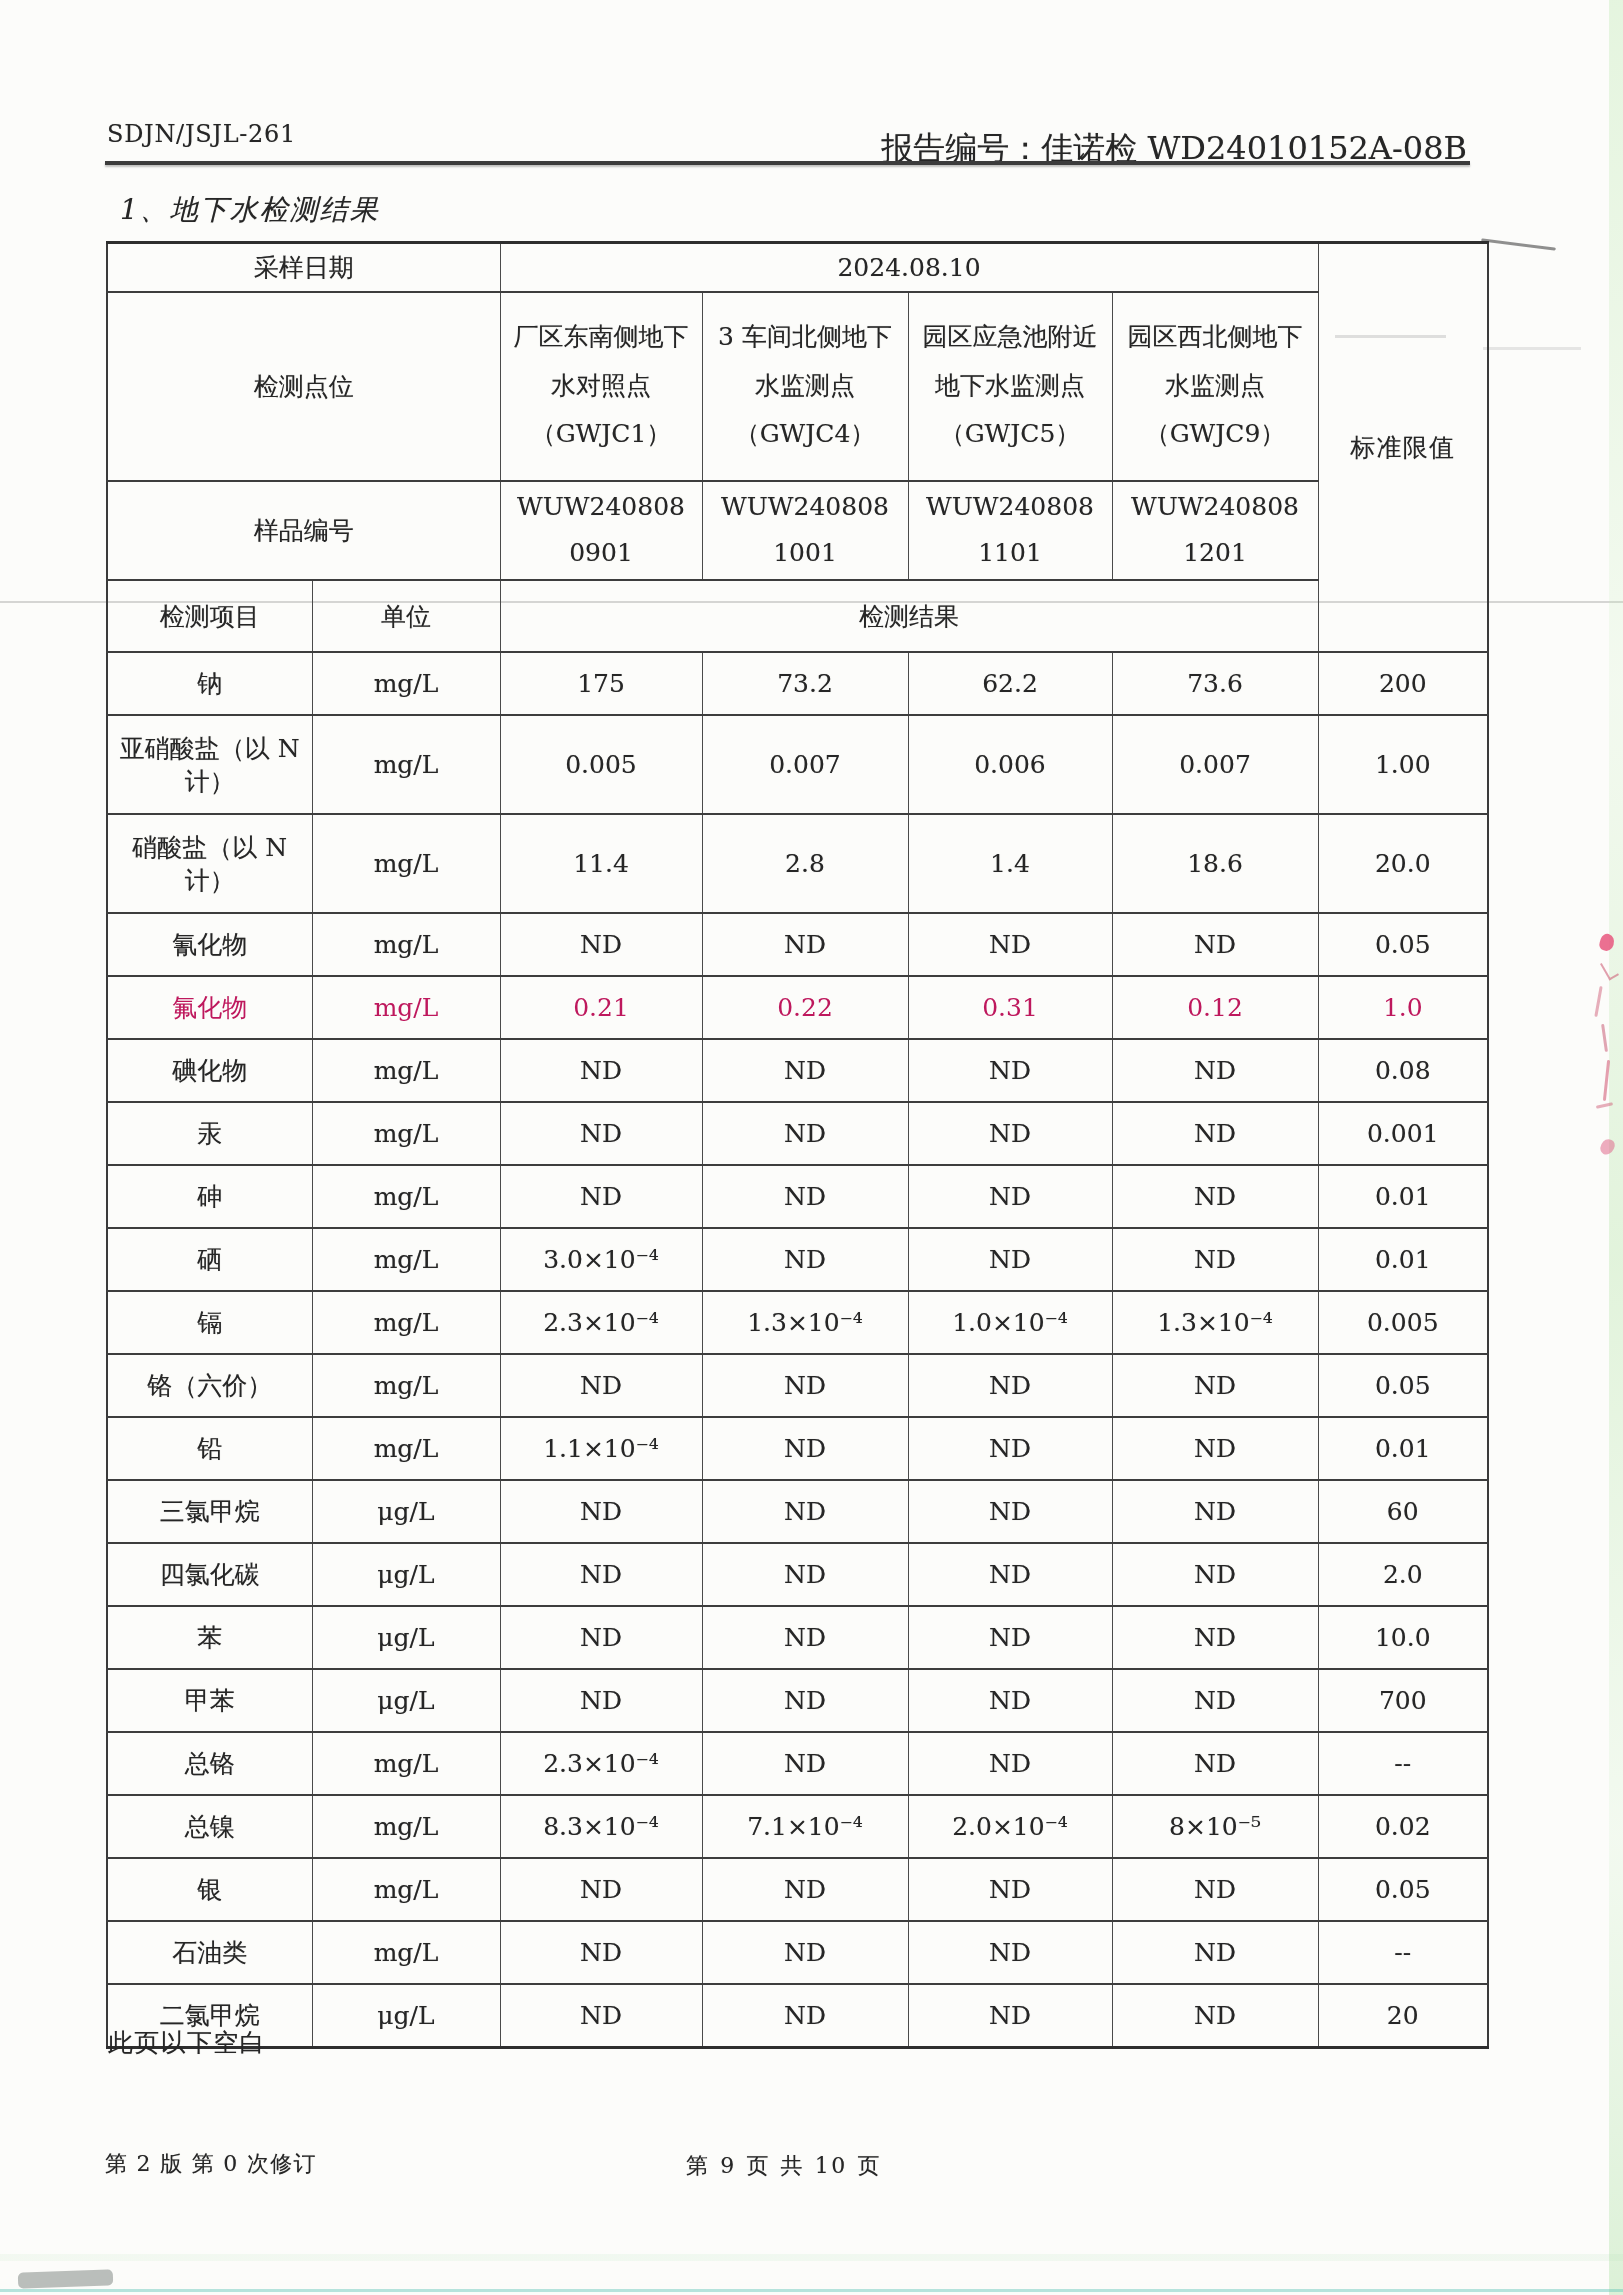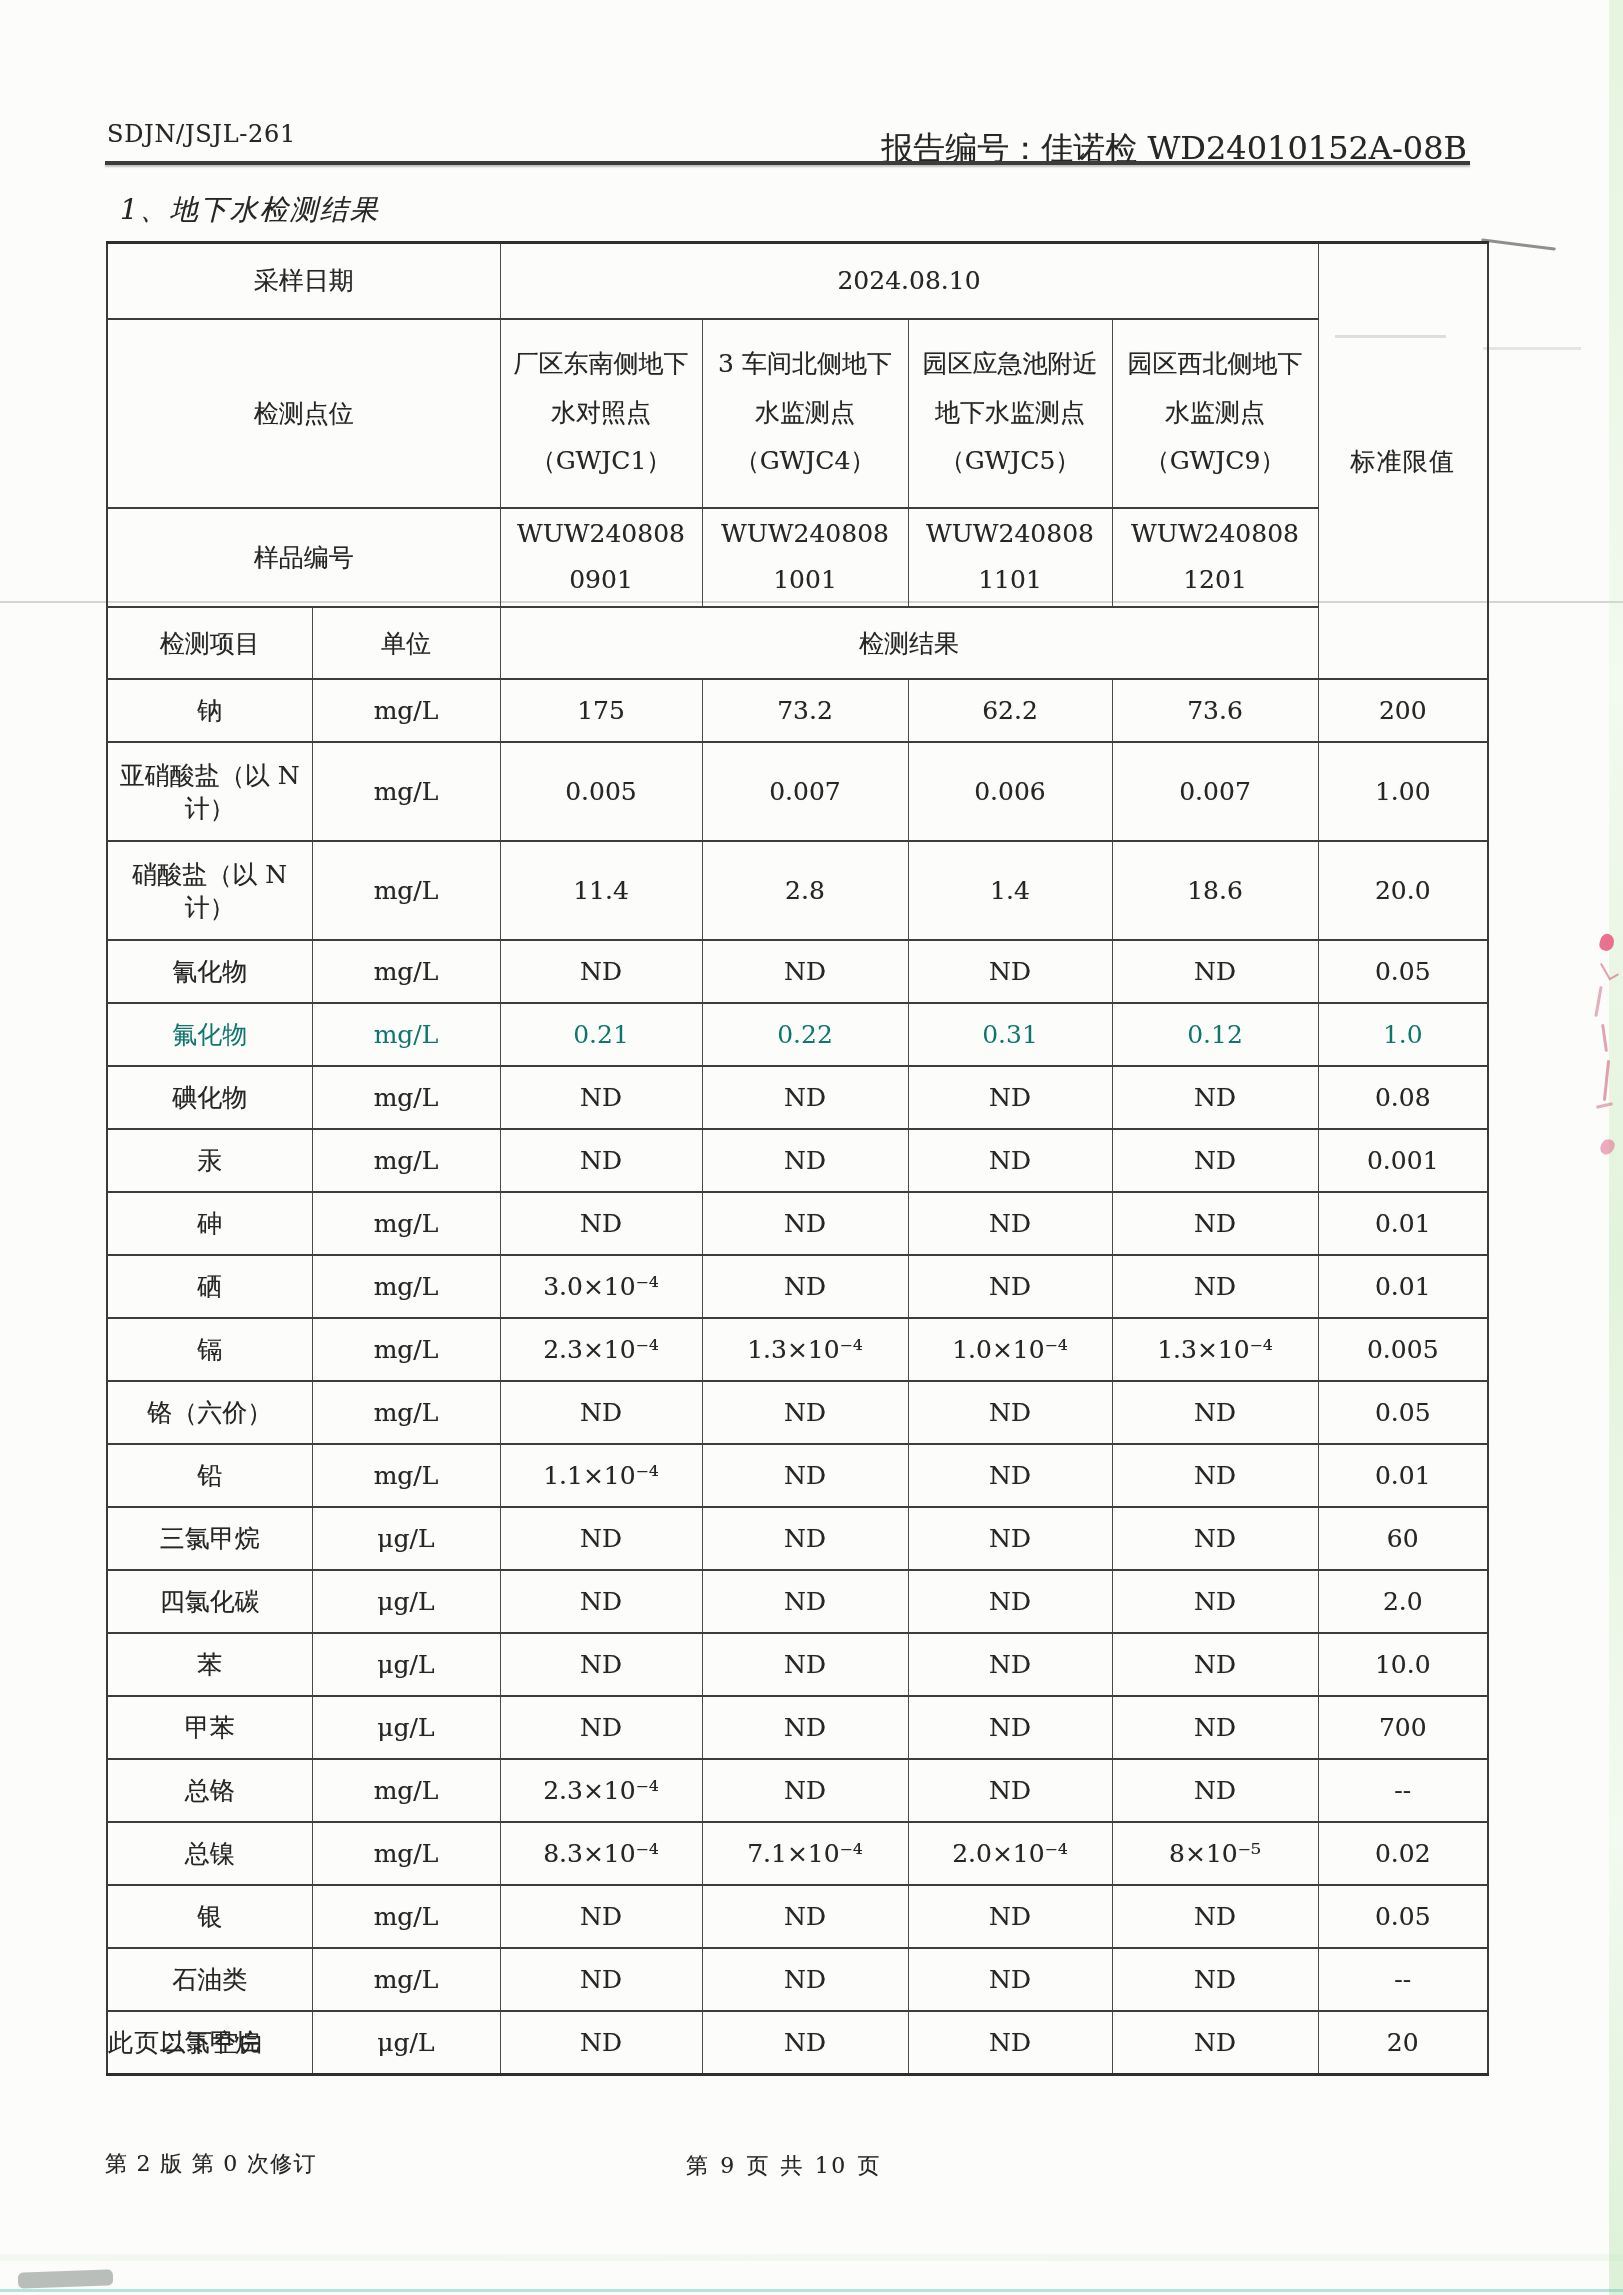--- a/index.html
+++ b/index.html
@@ -26,30 +26,30 @@
     border-collapse:collapse; table-layout:fixed;
     border-left:2px solid #3a3a3a; border-right:2px solid #3a3a3a;
     border-top:3.9px solid #2e2e2e; border-bottom:3.3px solid #2e2e2e;
   }
   table.results td {
     border:1.3px solid #4a4a4a;
     border-top-width:2px; border-top-color:#3d3d3d;
     font-size:25px; text-align:center; vertical-align:middle;
     padding:2.6px 6.5px; overflow:hidden;
   }
-  tr.r-date    { height:76px;padding-left:21px; }
+  tr.r-date    { height:49px;padding-left:21px; }
   tr.r-points  { height:189px; }
   tr.r-samples { height:85px; }
   tr.r-headrow { height:72px; }
   tr.data-row  { height:63px; }
   tr.data-row.tall { height:99px; }
   td.loc-cell    { font-size:23.6px; line-height:1.95; padding:5.2px 10.5px; }
   td.sample-cell { line-height:1.85; }
   td.limit-head  { font-size:25px; letter-spacing:1.3px; }
-  tr.faded td    { color:#0f766e; text-shadow:none; }
+  tr.faded td    { color:#be185d; text-shadow:none; }
 
   
   .blank-note { position:absolute; left:108px; top:2026px; font-size:25px; letter-spacing:1.3px; }
   .footer-revision { position:absolute; left:105px; top:2149px; font-size:22px; letter-spacing:1.3px; }
   .footer-page { position:absolute; left:686px; top:2151px; font-size:22px; letter-spacing:2.6px; }
 
   
   .fold-line { position:absolute; left:0; top:601px; width:1623px; height:2px;
                background:rgba(110,110,110,.28); }
   .border-wiggle { position:absolute; left:1481px; top:243px; width:75px; height:3.3px;

